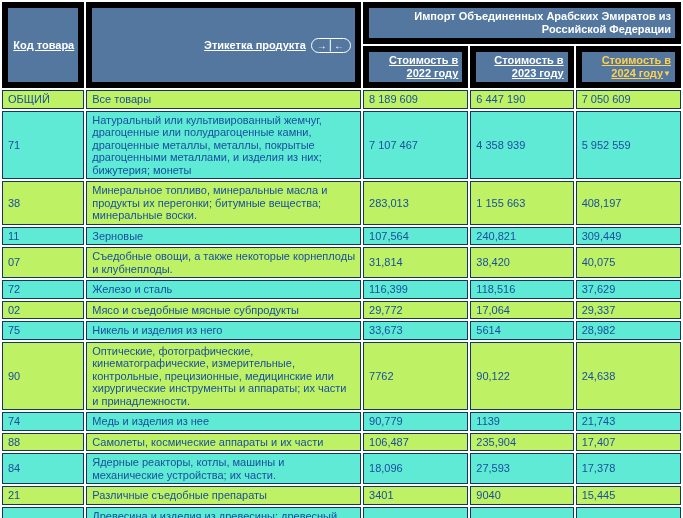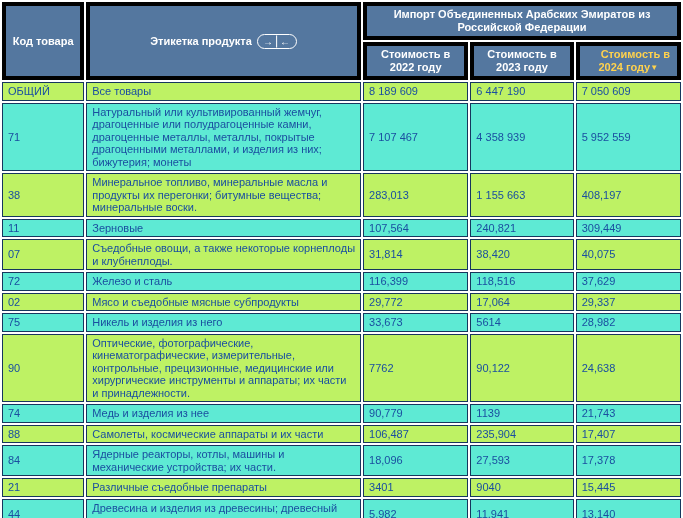--- a/index.html
+++ b/index.html
@@ -11,25 +11,25 @@
     width:683px;table-layout:fixed;
     border-collapse:separate;border-spacing:2px;
     font-size:11px;color:#1a4fa0;
   }
   col.c1{width:82px}
   col.c2{width:274px}
   col.c3{width:105px}
   col.c4{width:103px}
   col.c5{width:105px}
   th{
-    background:#54779f;color:#ffffff;border:4px solid #000000;
-    font-weight:bold;text-align:center;vertical-align:middle;
+    background:#54779f;color:#ffffff;border:6px solid #000000;
+    font-weight:bold;text-align:right;vertical-align:middle;
     padding:2px 4px;font-size:11px;line-height:13px;
   }
-  th .hlink{color:#ffffff;cursor:pointer;}
+  th .hlink{color:#ffffff;text-decoration:underline;cursor:pointer;}
   th.sorted .hlink{color:#ffd24d;margin-left:14px;}
   th .sort-arrow{color:#ffd24d;font-size:8px;vertical-align:1px;}
   .collapse-btn{
     display:inline-block;border:1px solid #ffffff;border-radius:8px;
     padding:0 5px;margin-left:5px;color:#ffffff;font-size:10px;
     line-height:13px;letter-spacing:1px;cursor:pointer;white-space:nowrap;
     text-decoration:none;font-weight:normal;
   }
   td{
     border:1px solid #16365d;vertical-align:middle;

